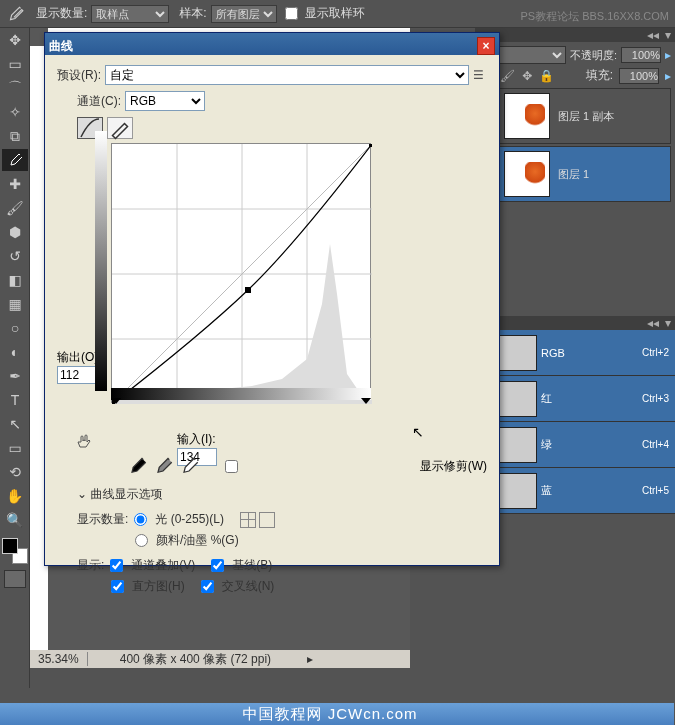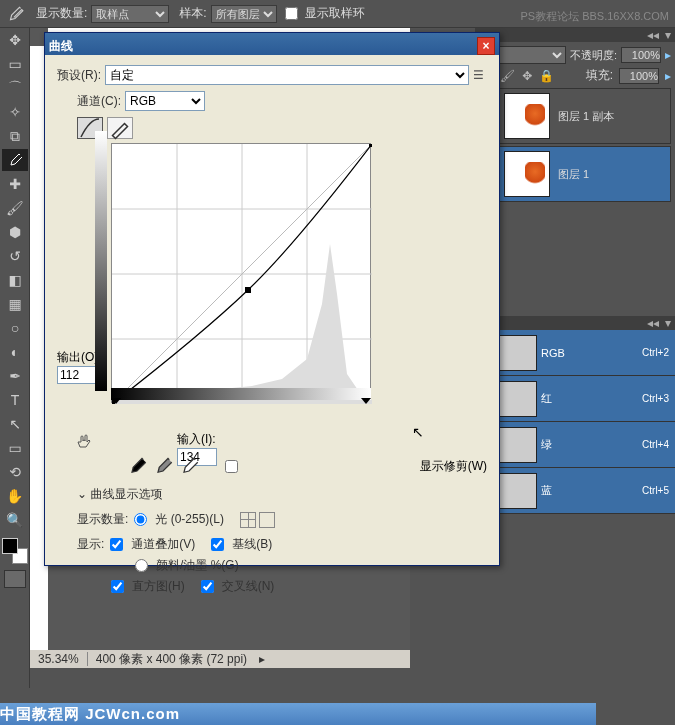--- a/index.html
+++ b/index.html
@@ -22,21 +22,21 @@
 .color-swatches .fg { position: absolute; width: 16px; height: 16px; background: #000; border: 1px solid #ccc; top: 0; left: 0; }
 .color-swatches .bg { position: absolute; width: 16px; height: 16px; background: #fff; border: 1px solid #888; bottom: 0; right: 0; }
 .quickmask { width: 22px; height: 18px; margin: 4px 4px; background: #6a6a6a; border: 1px solid #333; }
 
 
 .canvas-area { position: absolute; left: 30px; top: 28px; width: 380px; height: 640px; background: #585858; }
 .rulers { position: absolute; background: #fff; }
 .ruler-h { left: 18px; top: 0; height: 18px; width: 362px; }
 .ruler-v { left: 0; top: 18px; width: 18px; height: 622px; }
 .doc-canvas { position: absolute; left: 18px; top: 18px; width: 362px; height: 500px; background: #7a7a7a; }
-.status-bar { position: absolute; bottom: 0; left: 0; right: 0; height: 18px; background: #d4d0c8; display: flex; align-items: center; font-size: 11px; color: #333; }
+.status-bar { position: absolute; bottom: 0; left: 0; right: 0; height: 18px; background: #d4d0c8; display: flex; align-items: center; font-size: 11px; color: #333; gap: 24px; }
 .status-bar .zoom { padding: 0 8px; border-right: 1px solid #888; }
 .status-bar .docinfo { padding: 0 8px; }
 
 
 .right-panels { position: absolute; right: 0; top: 28px; width: 200px; height: 280px; background: #535353; }
 .panel-tabstrip { height: 14px; background: #3e3e3e; display: flex; justify-content: flex-end; align-items: center; padding: 0 4px; color: #aaa; font-size: 10px; }
 .panel-tabstrip span { margin-left: 6px; cursor: pointer; }
 .layers-panel { padding: 4px; }
 .layers-header { display: flex; align-items: center; gap: 4px; color: #ddd; margin-bottom: 3px; }
 .layers-header select { flex: 1; background: #6a6a6a; color: #ddd; border: 1px solid #333; height: 18px; font-size: 11px; }
@@ -98,21 +98,21 @@
 .grp .line { display: flex; align-items: center; gap: 6px; margin-bottom: 4px; }
 .grp input[type=radio], .grp input[type=checkbox] { margin-right: 2px; }
 .grid-icons { display: inline-flex; gap: 3px; margin-left: 10px; }
 .grid-icons span { width: 16px; height: 16px; border: 1px solid #888; display: inline-block; }
 .grid-icons span.g4::before { content: ""; display: block; width: 100%; height: 100%; background: linear-gradient(#888,#888) 50% 0/1px 100% no-repeat, linear-gradient(#888,#888) 0 50%/100% 1px no-repeat; }
 .btn { border: 1px solid #888; background: #f4f2e8; height: 22px; font-size: 12px; cursor: pointer; width: 100%; }
 .btn.primary { font-weight: normal; }
 .checkbox-row { display: flex; align-items: center; gap: 4px; margin-top: 4px; }
 
 
-.watermark { position: absolute; bottom: 0; left: 0; width: 596px; height: 22px; background: linear-gradient(#6aa0d8,#4a80c0); color: #fff; font-weight: bold; font-size: 15px; letter-spacing: 1px; text-align: left; padding-right: 14px; line-height: 22px; }
+.watermark { position: absolute; bottom: 0; left: 0; width: 674px; height: 22px; background: linear-gradient(#6aa0d8,#4a80c0); color: #fff; font-weight: normal; font-size: 15px; letter-spacing: 1px; text-align: center; padding-right: 14px; line-height: 22px; }
 .watermark-top { position: absolute; top: 10px; right: 6px; font-size: 11px; color: #888; text-align: left; line-height: 12px; }
 
 .hand-icon { width: 20px; height: 20px; position: absolute; left: 70px; top: 406px; cursor: pointer; }
 .cursor-arrow { position: absolute; left: 300px; top: 280px; font-size: 14px; color: #000; pointer-events: none; }
 </style>
 </head>
 <body>
 
 <div class="watermark-top">PS教程论坛
 BBS.16XX8.COM</div>
@@ -344,31 +344,31 @@
       <div class="grp">
         <div class="line">
           <span>显示数量:</span>
           <input type="radio" checked="" style="">
           <span>光 (0-255)(L)</span>
           <span class="grid-icons">
             <span class="g4"></span>
             <span></span>
           </span>
         </div>
+        <div class="line" style="margin-left:58px">
+          <input type="radio" style="">
+          <span>颜料/油墨 %(G)</span>
+        </div>
         <div class="line" style="margin-top:8px">
           <span>显示:</span>
           <input type="checkbox" checked="" style="">
           <span>通道叠加(V)</span>
           <input type="checkbox" checked="" style="margin-left: 10px;">
           <span>基线(B)</span>
         </div>
-        <div class="line" style="margin-left:58px">
-          <input type="radio" style="">
-          <span>颜料/油墨 %(G)</span>
-        </div>
         <div class="line" style="margin-left:34px">
           <input type="checkbox" checked="" style="">
           <span>直方图(H)</span>
           <input type="checkbox" checked="" style="margin-left: 10px;">
           <span>交叉线(N)</span>
         </div>
       </div>
     </div>
 
   </div>

